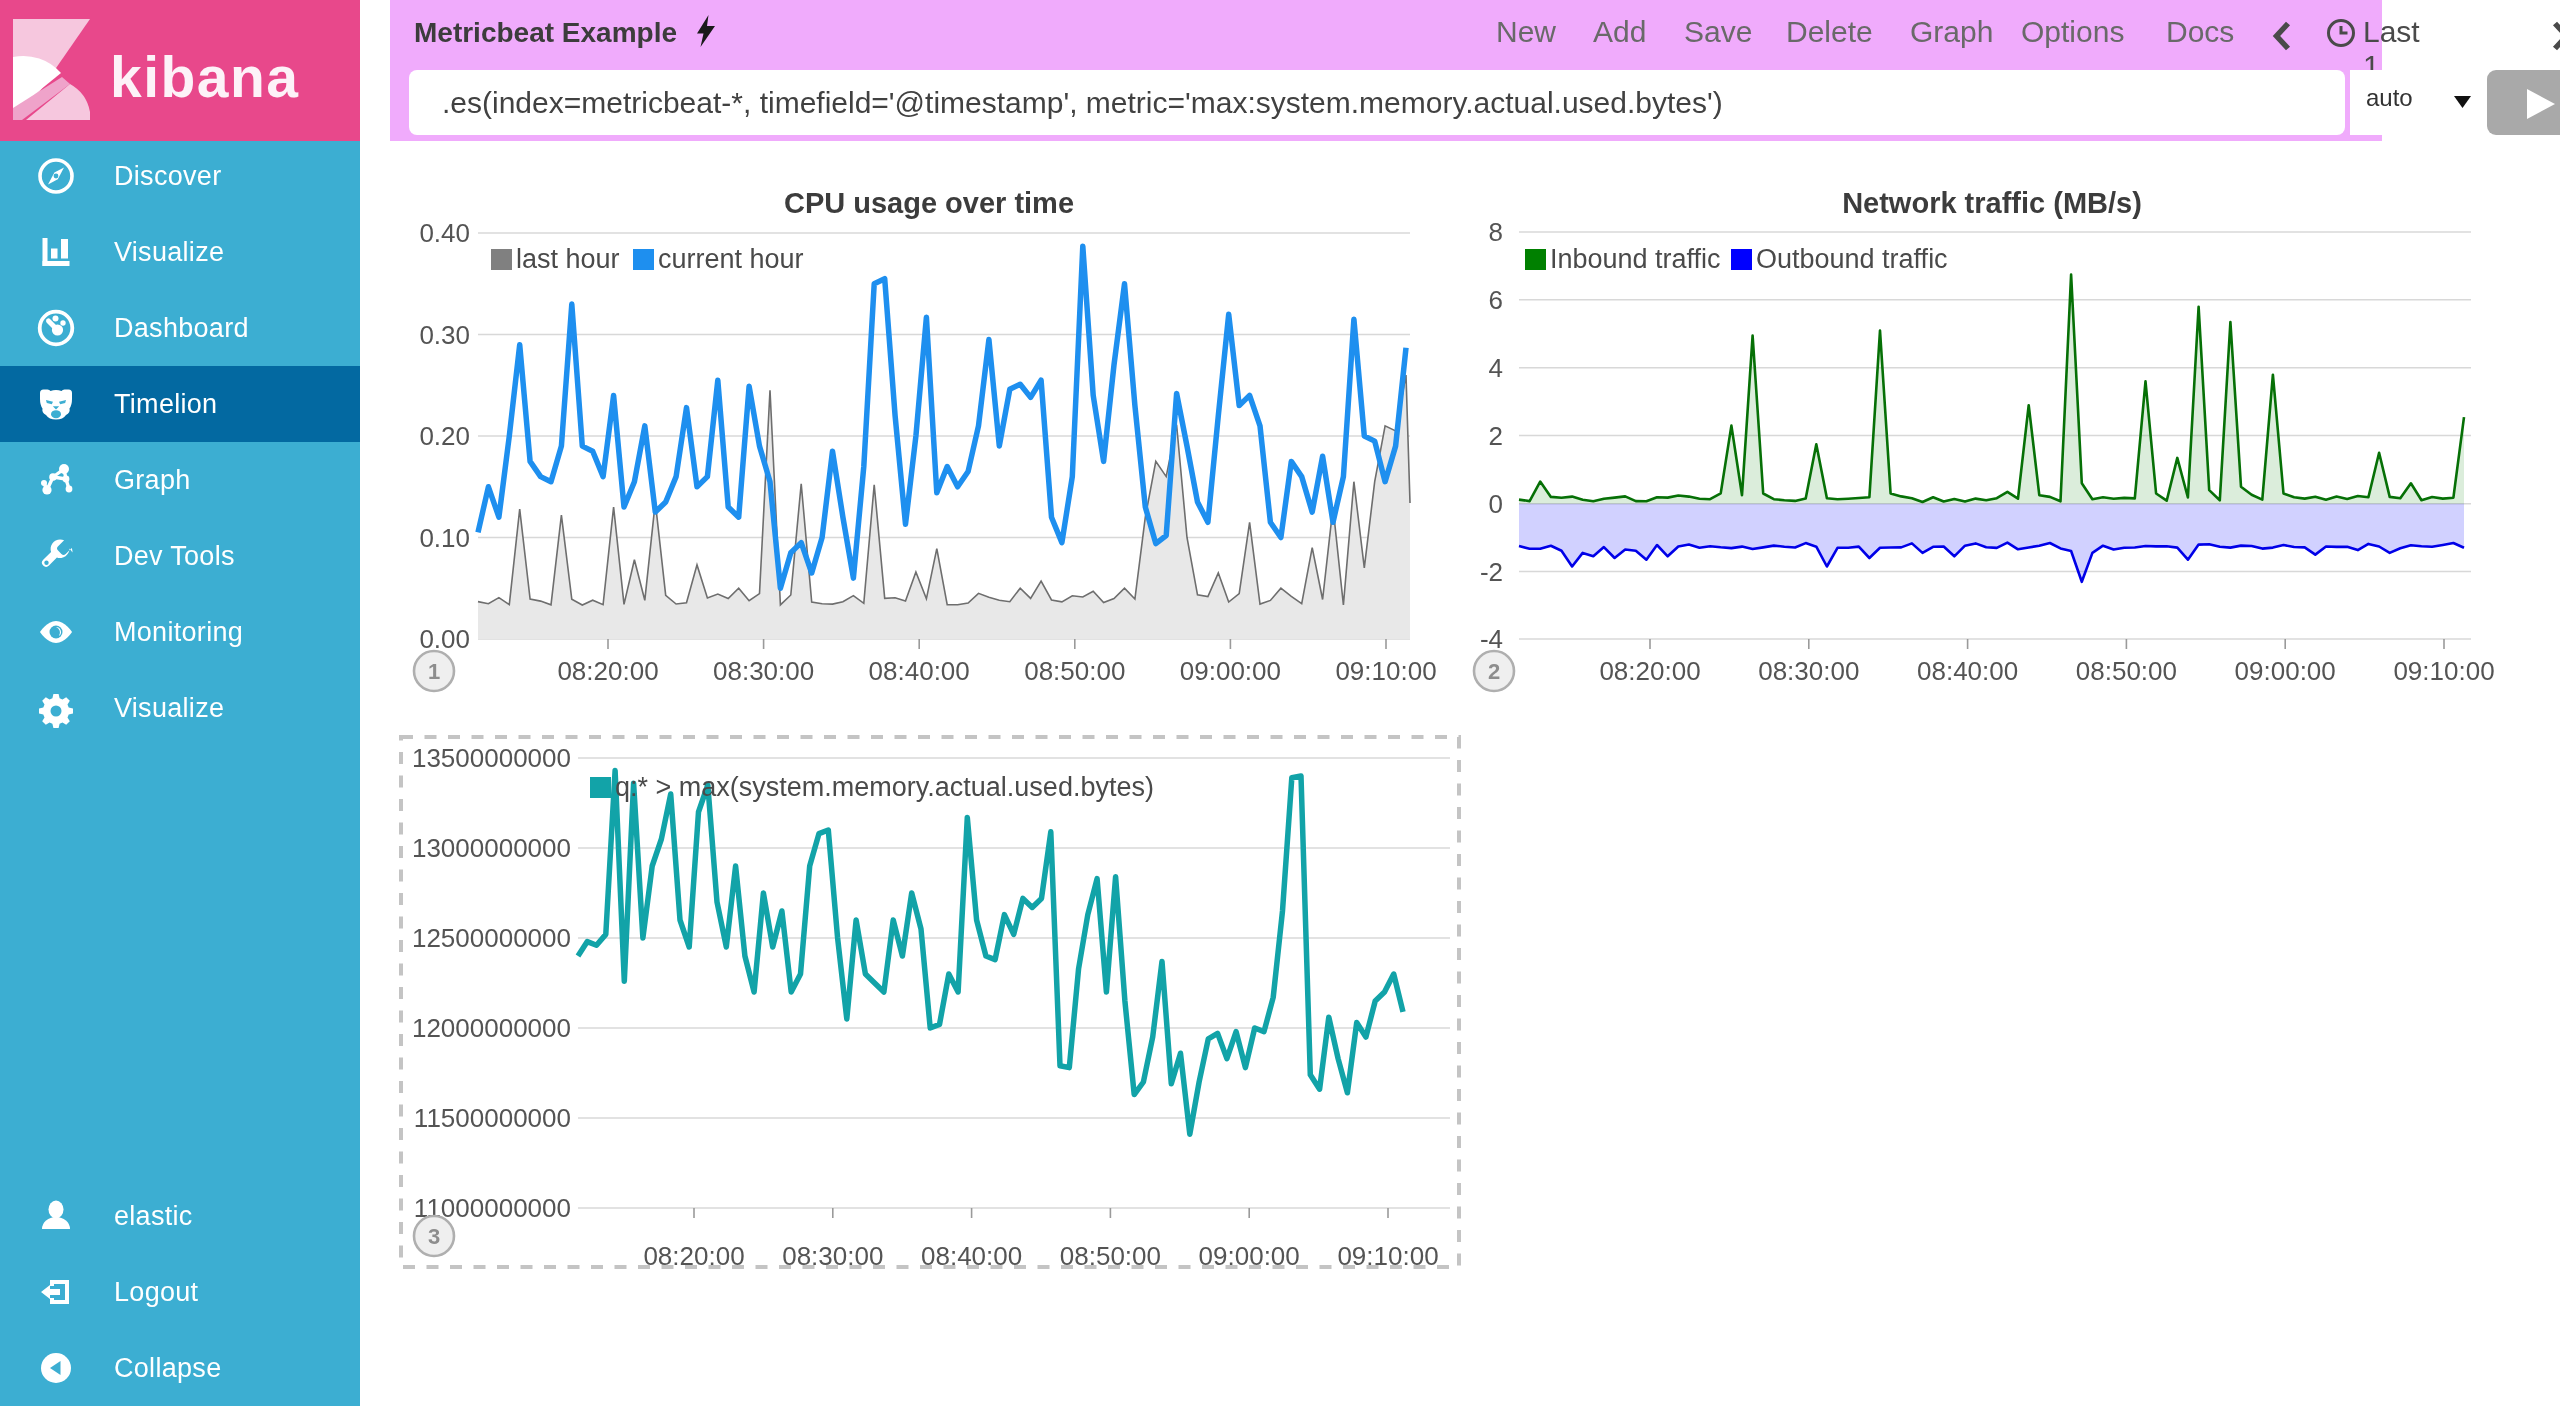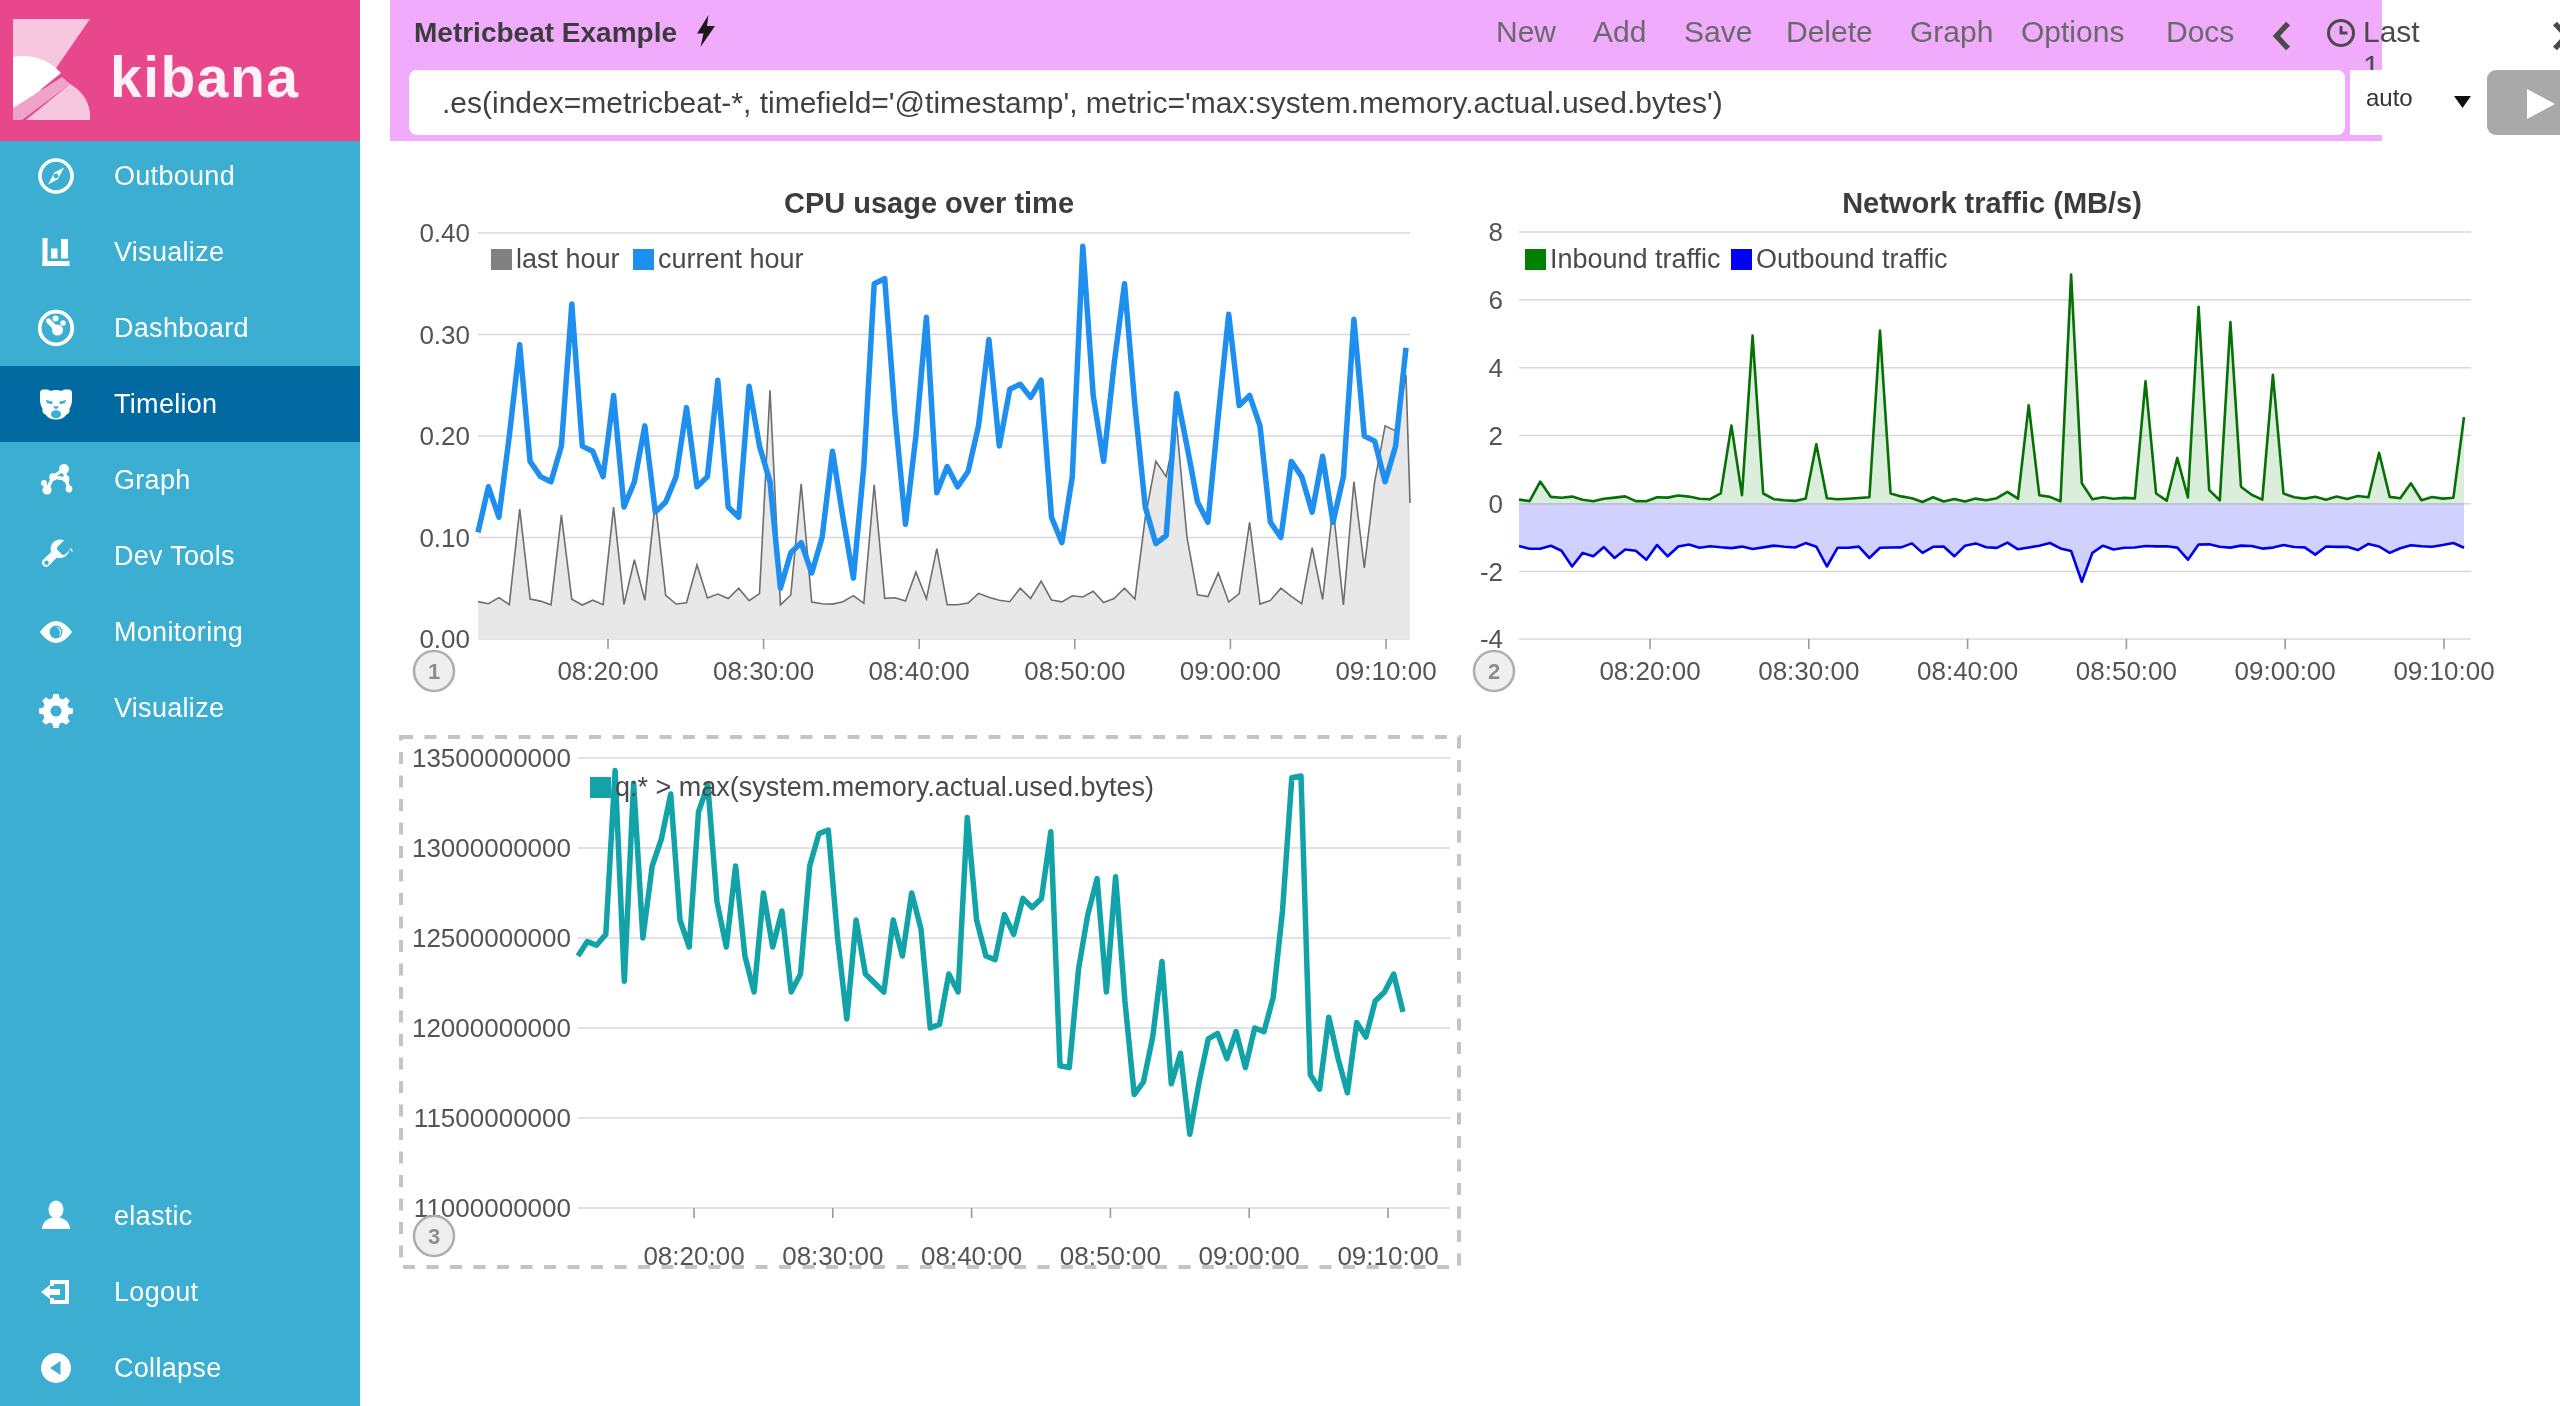--- a/index.html
+++ b/index.html
@@ -24,21 +24,21 @@
 #charts { position:absolute; left:0; top:141px; }
 </style></head>
 <body>
 <div id="sidebar">
 <div class="navitem" style="top:138px">
       <svg class="ic" width="40" height="40" viewBox="0 0 40 40">
         <circle cx="20" cy="20" r="16" fill="none" stroke="#fff" stroke-width="3.6"></circle>
         <path d="M28,11.5 L21.8,23.2 L12,28.5 L18.4,16.6 Z" fill="#fff"></path>
         <circle cx="20" cy="20" r="2.4" fill="#3CAED2"></circle>
       </svg>
-      <span class="lbl">Outbound</span>
+      <span class="lbl">Discover</span>
     </div>
 <div class="navitem" style="top:214px">
       <svg class="ic" width="40" height="40" viewBox="0 0 40 40">
         <rect x="6.5" y="6" width="5" height="28" fill="#fff"></rect>
         <rect x="6.5" y="29" width="27" height="5" fill="#fff"></rect>
         <rect x="15" y="16.5" width="6.5" height="10" fill="#fff"></rect>
         <rect x="25" y="7" width="7" height="19.5" fill="#fff"></rect>
       </svg>
       <span class="lbl">Visualize</span>
     </div>

